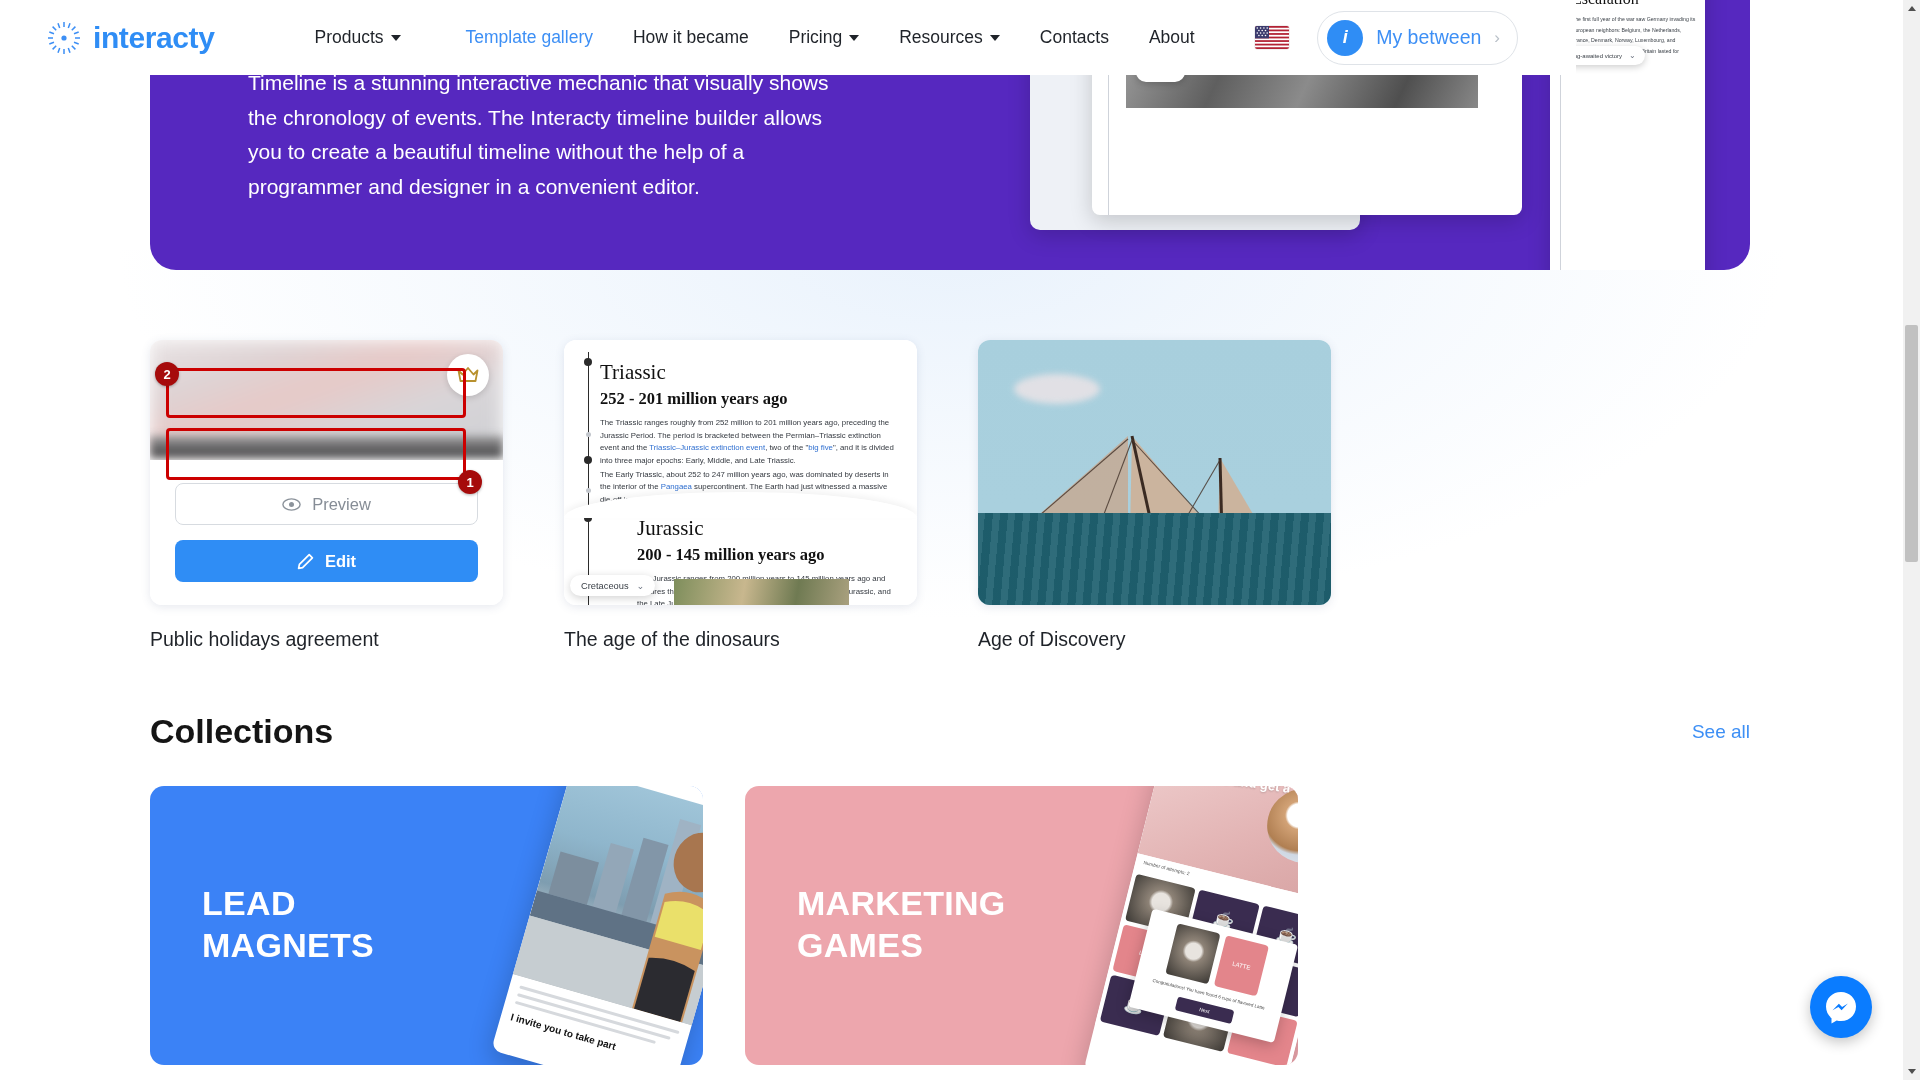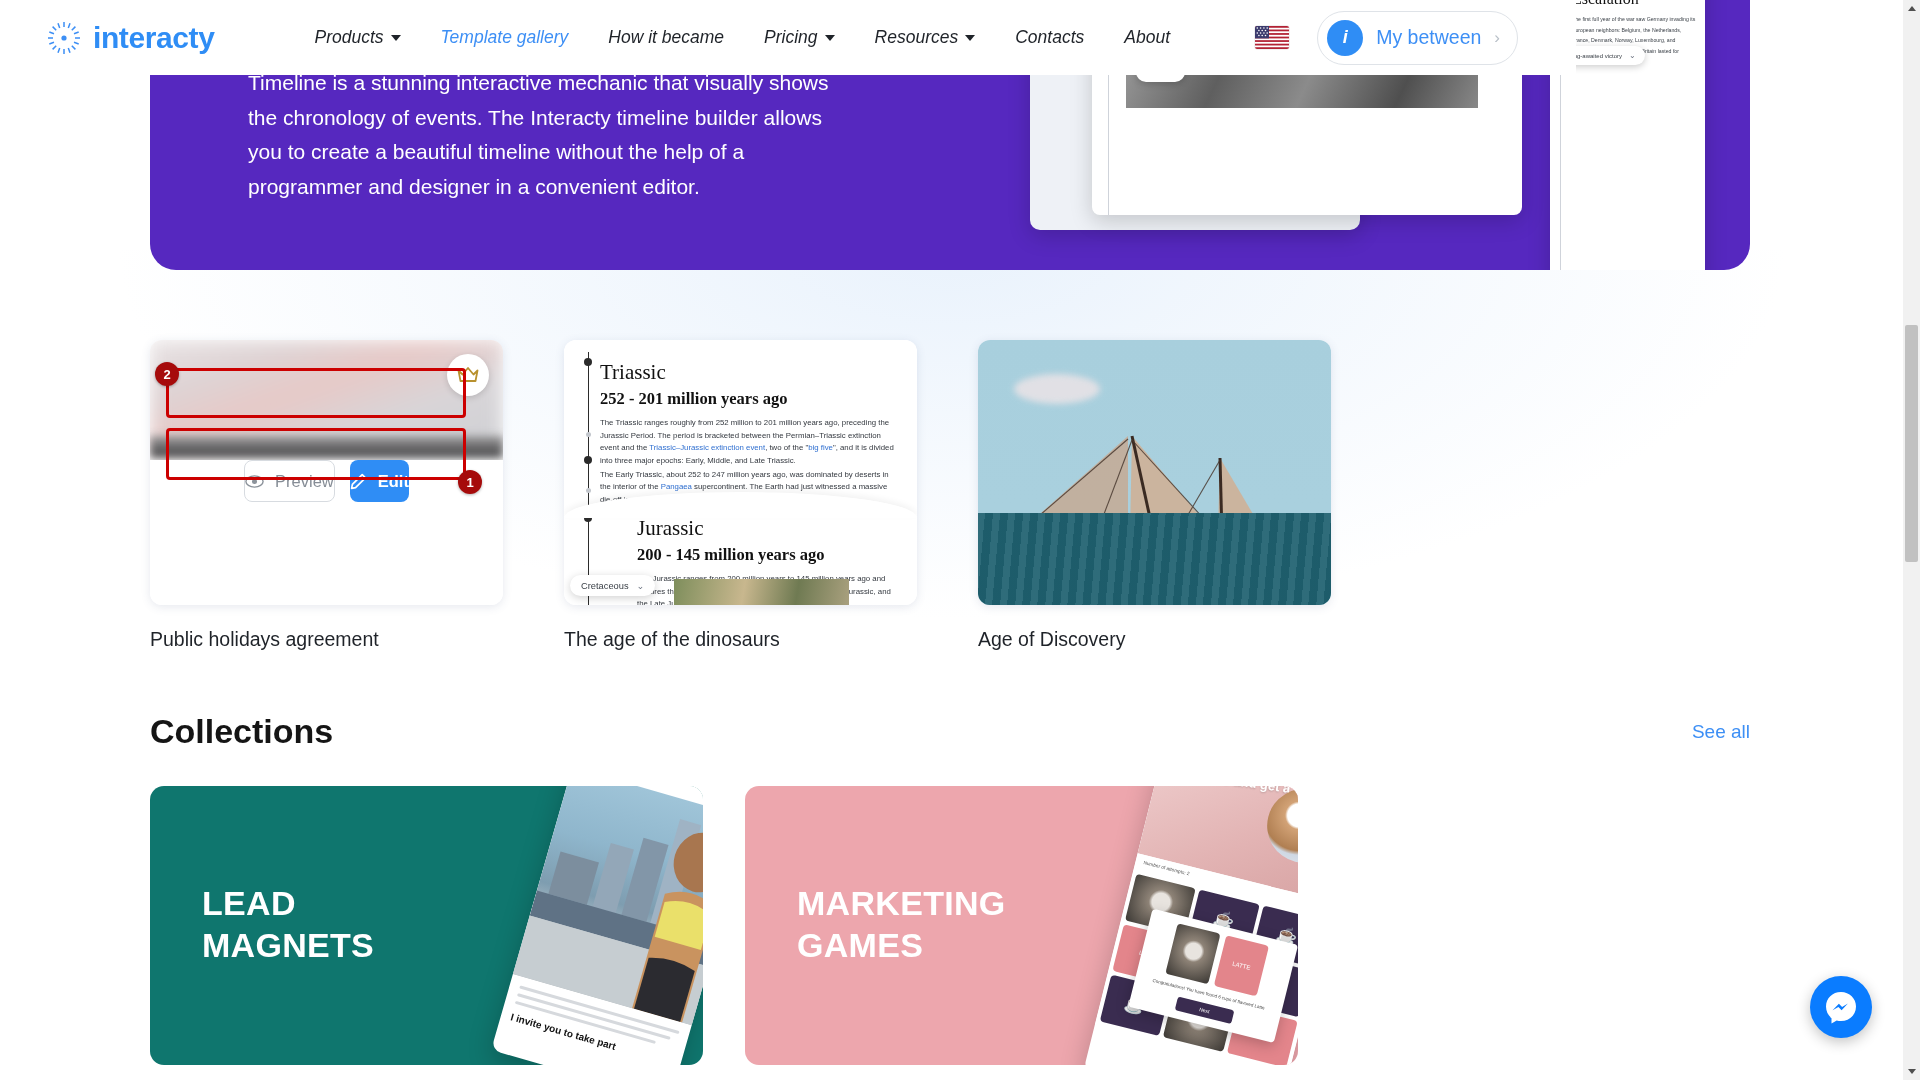--- a/index.html
+++ b/index.html
@@ -16,26 +16,26 @@
     position: absolute; top: 0; left: 0;
     width: 1576px; height: 75px;
     background: #ffffff;
     display: flex; align-items: center;
     z-index: 40;
   }
   .logo-wrap { display:flex; align-items:center; margin-left: 44px; gap: 9px; }
   .logo-mark { width: 40px; height: 40px; position: relative; }
   .logo-text { font-size: 30px; font-weight: 700; color: #2f8df5; letter-spacing: -0.4px; }
 
-  .nav { display: flex; align-items: center; gap: 40px; margin-left: 100px; font-style: italic; }
+  .nav { display: flex; align-items: center; gap: 40px; margin-left: 100px; }
   .nav-item {
     font-size: 17.5px; color: #1f2329; cursor: pointer;
     display: flex; align-items: center; gap: 7px; white-space: nowrap;
   }
-  .nav-item.active { color: #3d8ff5; }
+  .nav-item.active { color: #3d8ff5; margin-left: 25px; }
   .caret { width:0;height:0;border-left:5px solid transparent;border-right:5px solid transparent;border-top:6px solid #1f2329; display:inline-block; }
 
   .header-right { margin-left: auto; display:flex; align-items:center; gap: 28px; margin-right: 58px; }
   .flag { width: 34px; height: 23px; border-radius: 2px; overflow:hidden; position:relative; box-shadow:0 0 0 .5px rgba(0,0,0,.12); }
   .acct-btn {
     display:flex; align-items:center; gap: 13px;
     border: 1px solid #dfe3e8; border-radius: 27px;
     padding: 8px 17px 8px 9px; background:#fff; cursor:pointer;
   }
   .acct-avatar {
@@ -99,21 +99,21 @@
     background: linear-gradient(180deg,#9b9a9b,#3f3f41);
     filter: blur(4px);
   }
   .crown-badge {
     position:absolute; right: 14px; top: 14px; width: 42px; height:42px; border-radius:50%;
     background:#fff; display:flex; align-items:center; justify-content:center;
     box-shadow:0 2px 6px rgba(0,0,0,.14); z-index: 3;
   }
   .hover-panel {
     position:absolute; left:0; right:0; bottom:0; top:120px; background:#fff;
-    display:flex; flex-direction:row; justify-content:center; gap: 15px;
+    display:flex; flex-direction:column; justify-content:center; gap: 15px;
     padding: 0 25px;
   }
   .btn {
     height: 42px; border-radius: 8px; display:flex; align-items:center;
     justify-content:center; gap: 11px; font-size: 16.5px; cursor:pointer;
   }
   .btn-preview { border:1px solid #d7dbe0; color:#868d96; background:#fff; }
   .btn-edit { background:#2f8df5; color:#fff; font-weight:600; }
 
   .annot-box { position:absolute; border: 3px solid #cc0000; border-radius: 4px; z-index: 6; pointer-events:none; }
@@ -153,21 +153,21 @@
          background-image: repeating-linear-gradient(95deg, rgba(255,255,255,.07) 0 7px, rgba(0,0,0,.05) 7px 15px); }
   .cloud { position:absolute; left: 36px; top: 34px; width: 86px; height: 30px; background:#e6e2e6; border-radius: 50%; filter: blur(3px); opacity:.92; }
 
   
   .coll-head { position:absolute; left:150px; top: 712px; width:1600px; display:flex; align-items:center; z-index:10;}
   .coll-title { font-size: 34px; font-weight: 700; color:#151515; }
   .see-all { margin-left:auto; font-size: 19px; color:#3d8ff5; cursor:pointer; }
 
   .coll-cards { position:absolute; left:150px; top: 786px; display:flex; gap: 42px; z-index:10;}
   .coll-card { width: 553px; height: 279px; border-radius: 14px; position:relative; overflow:hidden; cursor:pointer;}
-  .coll-card.lead { background:#0f766e; }
+  .coll-card.lead { background:#3b82f6; }
   .coll-card.games { background:#eda6ad; }
   .coll-label {
     position:absolute; left: 52px; top: 96px; color:#fff;
     font-size: 34px; font-weight: 700; line-height: 1.24; letter-spacing:.3px;
   }
 
   .tilt-card {
     position:absolute; border-radius: 10px; overflow:hidden; background:#fff;
     box-shadow: 0 10px 26px rgba(0,0,0,.2);
   }

